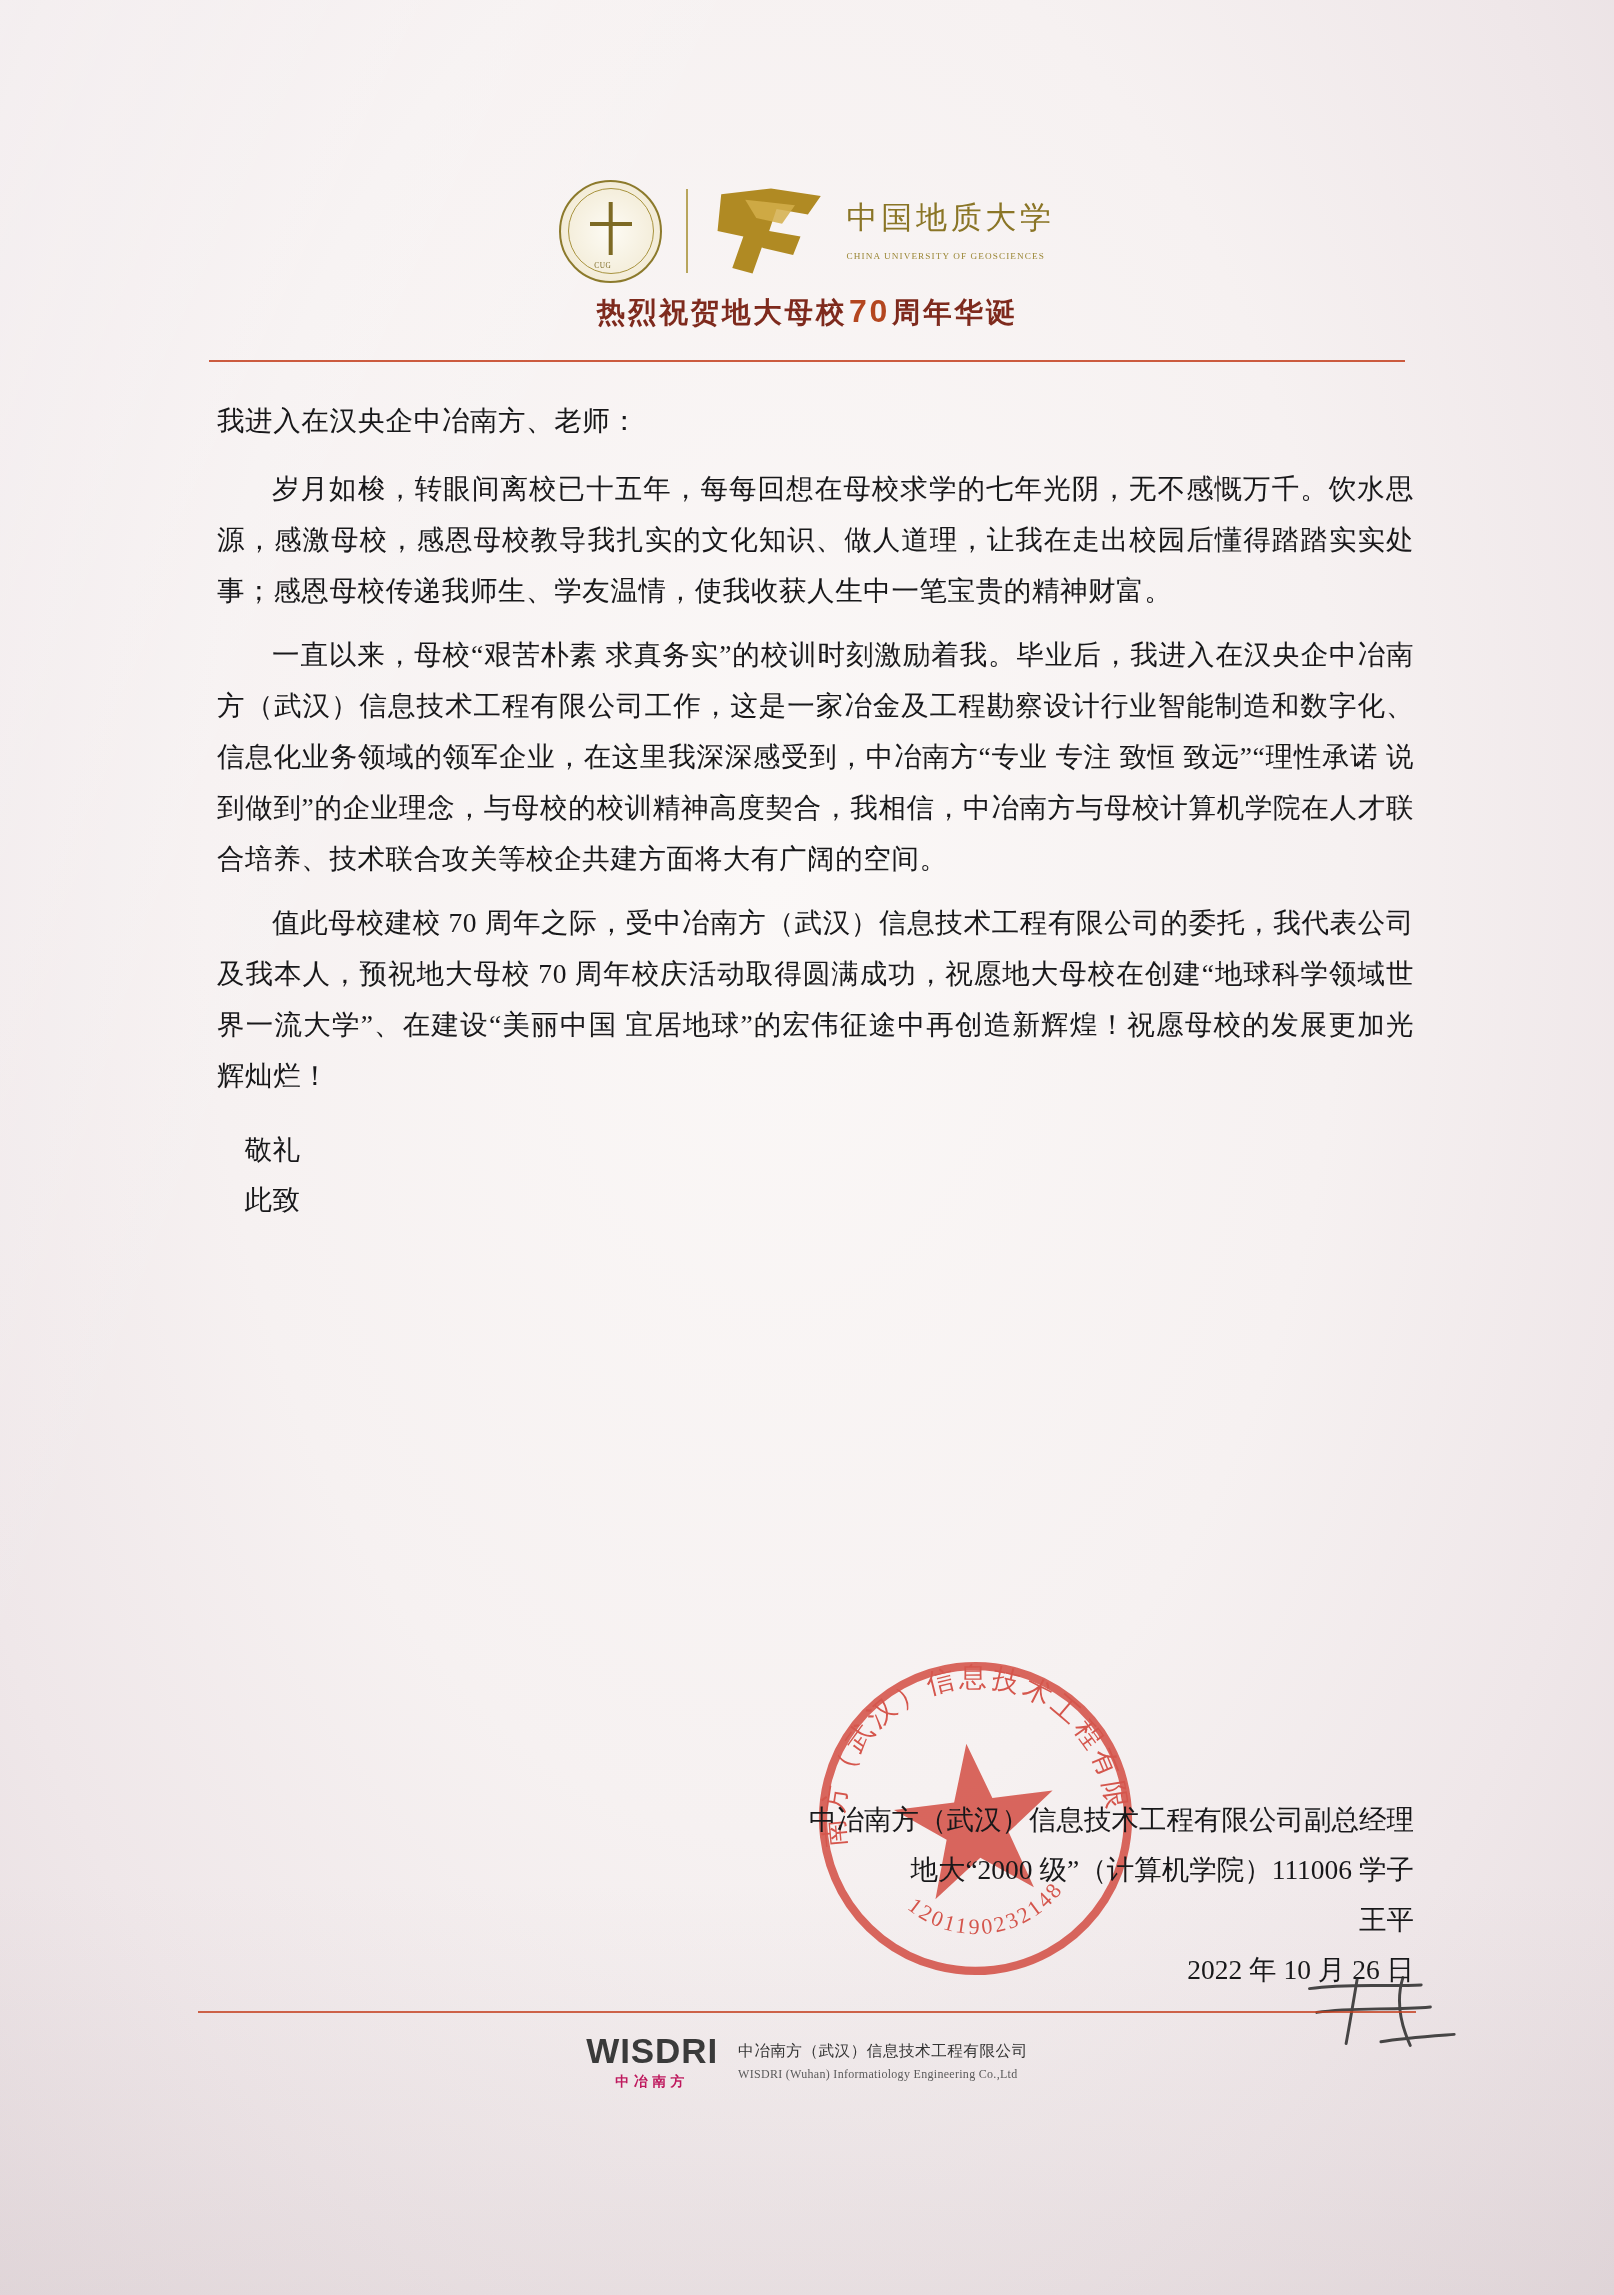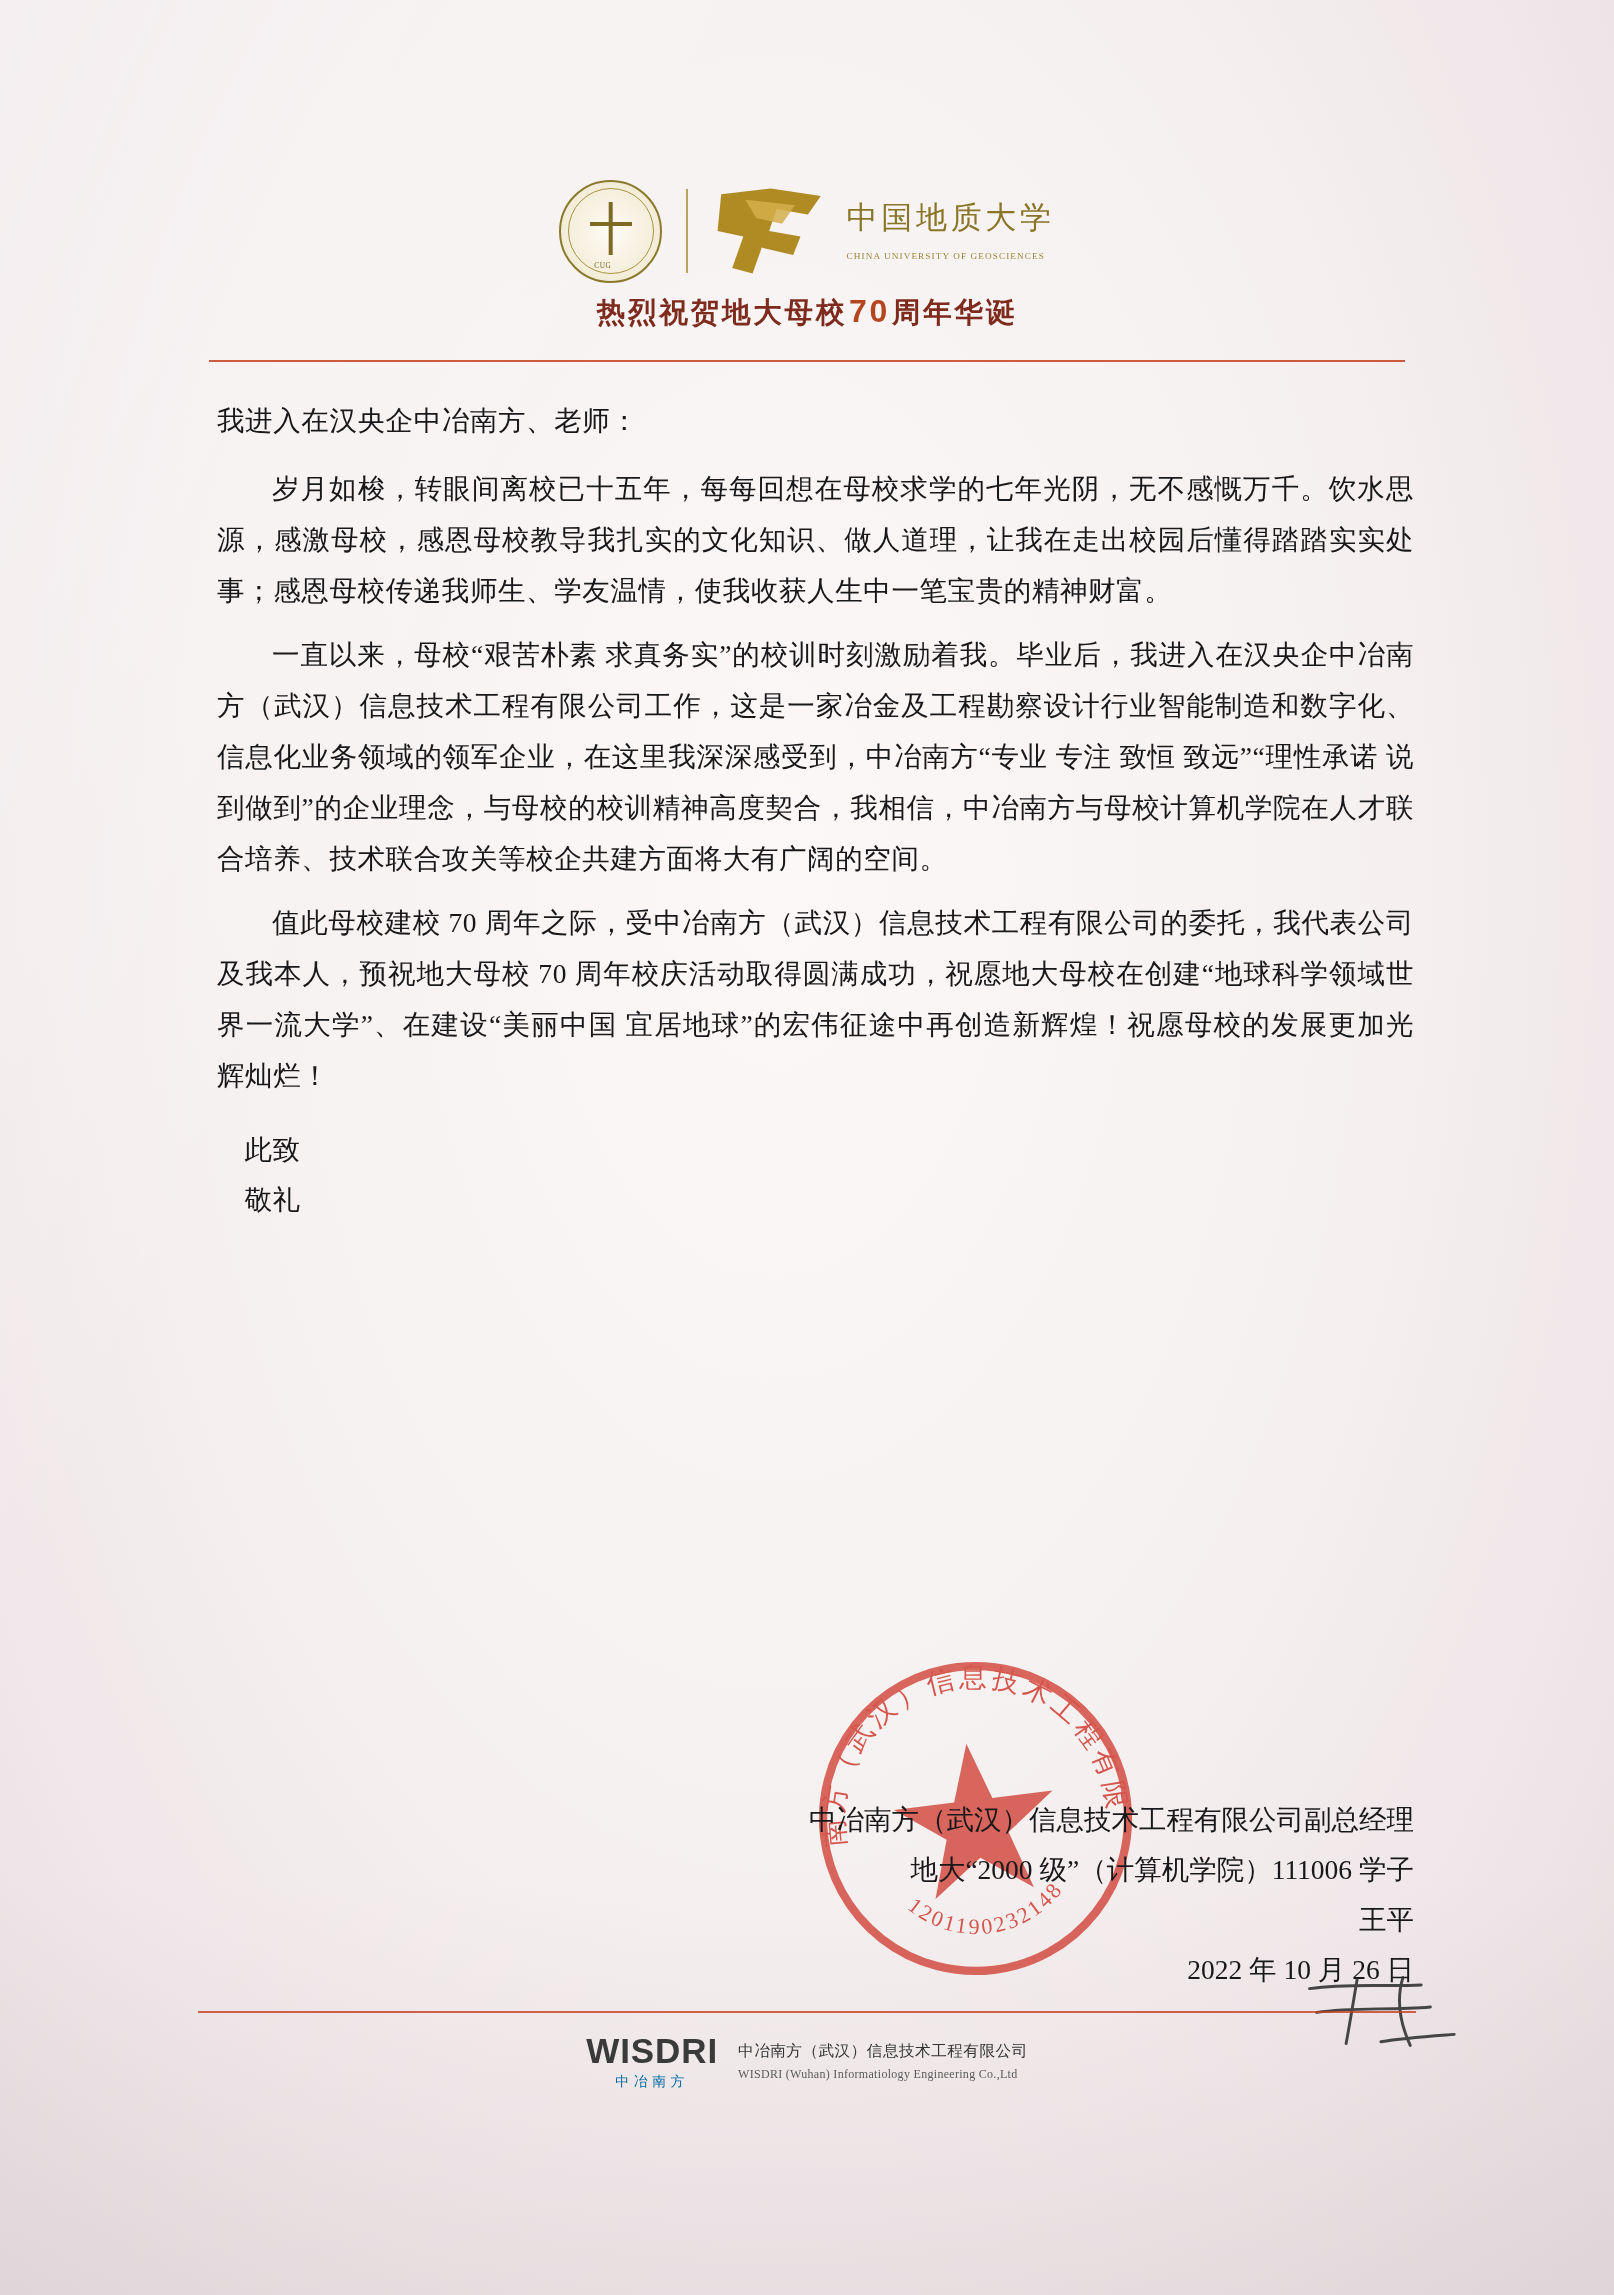--- a/index.html
+++ b/index.html
@@ -236,23 +236,24 @@
   }
   .footer-logo-main {
     font-family: "Liberation Sans", sans-serif;
     font-weight: bold;
     font-size: 35px;
     letter-spacing: 0.9px;
     color: #3a3a3a;
   }
   .footer-logo-sub {
     font-size: 13.8px;
-    color: #0369a1;
+    color: #be185d;
     letter-spacing: 4.6px;
     margin-top: 1.8px;
+    font-weight: bold;
   }
   .footer-text {
     line-height: 1.5;
   }
   .footer-cn {
     font-size: 15.6px;
     color: #333;
     letter-spacing: 0.5px;
   }
   .footer-en {
@@ -299,22 +300,22 @@
 
   <div class="rule"></div>
 
   <div class="body-text">
     <p class="salutation">我进入在汉央企中冶南方、老师：</p>
     <p class="para">岁月如梭，转眼间离校已十五年，每每回想在母校求学的七年光阴，无不感慨万千。饮水思源，感激母校，感恩母校教导我扎实的文化知识、做人道理，让我在走出校园后懂得踏踏实实处事；感恩母校传递我师生、学友温情，使我收获人生中一笔宝贵的精神财富。</p>
     <p class="para">一直以来，母校“艰苦朴素 求真务实”的校训时刻激励着我。毕业后，我进入在汉央企中冶南方（武汉）信息技术工程有限公司工作，这是一家冶金及工程勘察设计行业智能制造和数字化、信息化业务领域的领军企业，在这里我深深感受到，中冶南方“专业 专注 致恒 致远”“理性承诺 说到做到”的企业理念，与母校的校训精神高度契合，我相信，中冶南方与母校计算机学院在人才联合培养、技术联合攻关等校企共建方面将大有广阔的空间。</p>
     <p class="para">值此母校建校 70 周年之际，受中冶南方（武汉）信息技术工程有限公司的委托，我代表公司及我本人，预祝地大母校 70 周年校庆活动取得圆满成功，祝愿地大母校在创建“地球科学领域世界一流大学”、在建设“美丽中国 宜居地球”的宏伟征途中再创造新辉煌！祝愿母校的发展更加光辉灿烂！</p>
 
     <div class="closing">
+      <div>敬礼</div>
       <div>此致</div>
-      <div>敬礼</div>
     </div>
   </div>
 
   <div class="seal">
     <svg width="349" height="349" viewBox="0 0 380 380">
       <defs>
         <path id="sealTopArc" d="M 46 190 A 144 144 0 0 1 334 190"></path>
         <path id="sealBotArc" d="M 92 262 A 116 116 0 0 0 288 262"></path>
       </defs>
       <circle cx="190" cy="190" r="166" fill="none" stroke="#cc2b1f" stroke-width="9" opacity="0.9"></circle>

